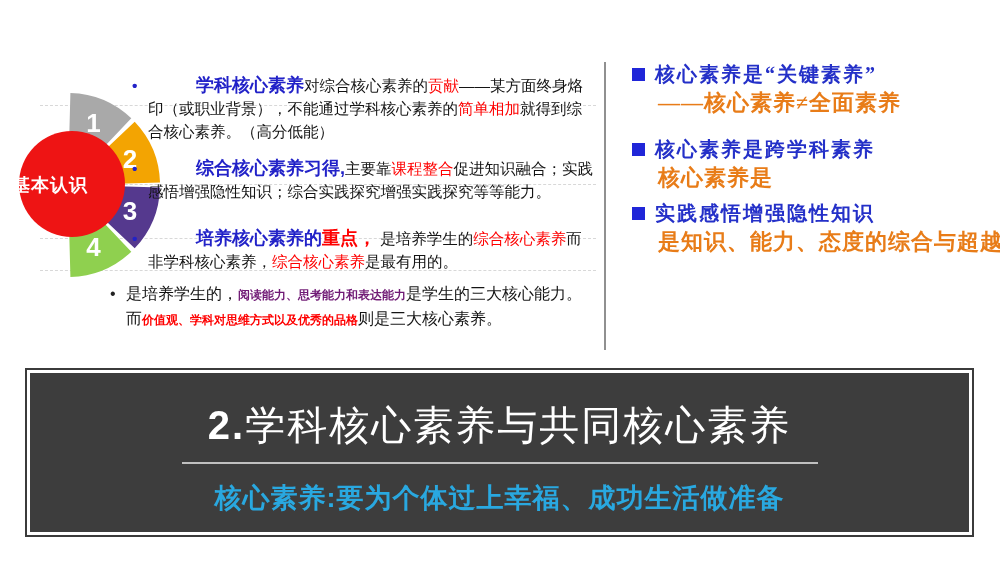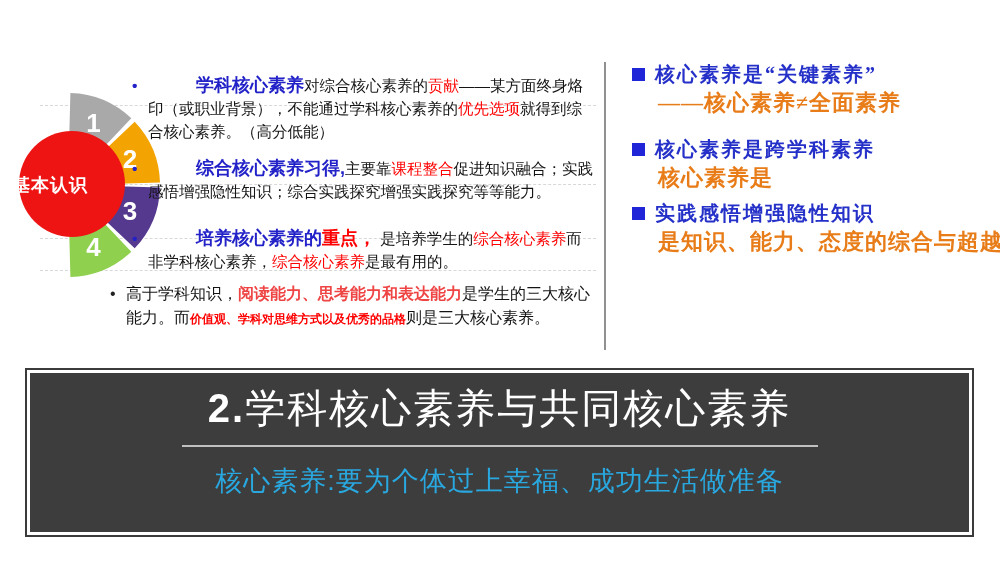--- a/index.html
+++ b/index.html
@@ -18,42 +18,42 @@
   
   .leftcol{position:absolute;left:148px;top:74px;width:446px;z-index:4;
     font-size:15.5px;line-height:23px;color:#141414;}
   .lb{position:relative;}
   .lb1{margin-bottom:14px;} .lb2{margin-bottom:24px;} .lb3{margin-bottom:9px;}
   .mk{position:absolute;left:-16px;top:0;color:#2222c8;font-weight:bold;}
   .mk.black{color:#222;left:-26px;font-weight:normal;}
   .h{color:#2222c8;font-weight:bold;font-size:18px;padding-left:48px;}
   .rh{color:#fe0000;font-weight:bold;font-size:18px;}
   .r{color:#fe0000;}
-  .bb{color:#ef4444;font-weight:bold;font-size:16px;}
+  .bb{color:#701a75;font-weight:bold;font-size:12px;}
   .rb{color:#fe0000;font-weight:bold;font-size:12px;}
   
   .divider{position:absolute;left:604px;top:62px;width:2px;height:288px;background:#909090;z-index:2;}
   
   .rightcol{position:absolute;left:632px;top:60px;width:378px;z-index:4;
     font-family:"Liberation Serif",serif;font-weight:bold;}
   .ri1{margin-bottom:19px;} .ri2{margin-bottom:6px;} .ri3{margin-bottom:8px;}
   .ri-head{display:flex;align-items:center;gap:10px;color:#2430c8;
     font-size:20px;letter-spacing:2px;line-height:28px;}
   .sq{width:13px;height:13px;flex:none;display:inline-block;}
   .ri-sub{color:#e87c18;font-size:22px;letter-spacing:1px;line-height:27px;margin-left:26px;margin-top:1px;}
   .ri-sub.wide{margin-left:0;text-indent:30px;}
   .ri-sub .blue{color:#2430c8;}
   
   .banner{position:absolute;left:25px;top:368px;width:949px;height:169px;
     border:2px solid #3b3b3b;background:#fff;padding:3px;box-sizing:border-box;z-index:5;}
-  .banner-inner{width:100%;height:100%;box-sizing:border-box;text-align:center;padding-top:12px;}
+  .banner-inner{width:100%;height:100%;box-sizing:border-box;text-align:center;padding-top:29px;}
   .b-title{color:#ffffff;font-size:40px;line-height:46px;letter-spacing:2px;white-space:nowrap;}
   .b-num{font-weight:bold;}
   .b-hr{width:636px;height:2px;background:#c0c0c0;margin:14px auto 16px;}
-  .b-sub{font-size:27px;font-weight:normal;letter-spacing:1px;white-space:nowrap;}
+  .b-sub{font-size:27px;font-weight:bold;letter-spacing:1px;white-space:nowrap;}
 </style>
 </head>
 <body>
 
 <div class="slide">
 
   <div class="leader" style="top:105px"></div>
   <div class="leader" style="top:184px"></div>
   <div class="leader" style="top:238px"></div>
   <div class="leader" style="top:270px"></div>
@@ -68,36 +68,36 @@
     <text x="161.9" y="125.6" text-anchor="middle" dominant-baseline="central" font-size="26" font-weight="bold" fill="#ffffff">3</text>
     <text x="125.6" y="161.9" text-anchor="middle" dominant-baseline="central" font-size="26" font-weight="bold" fill="#ffffff">4</text>
     <circle cx="104" cy="99" r="53" fill="#ee1414"></circle>
   </svg>
   <div class="circle-label">基本认识</div>
 
   <div class="leftcol">
 
     <div class="lb lb1">
       <span class="mk">•</span>
-      <span class="h">学科核心素养</span><span>对综合核心素养的</span><span class="r">贡献</span><span>——某方面终身烙印（或职业背景），不能通过学科核心素养的</span><span class="r">优先选项</span><span>就得到综合核心素养。（高分低能）</span>
+      <span class="h">学科核心素养</span><span>对综合核心素养的</span><span class="r">贡献</span><span>——某方面终身烙印（或职业背景），不能通过学科核心素养的</span><span class="r">简单相加</span><span>就得到综合核心素养。（高分低能）</span>
     </div>
 
     <div class="lb lb2">
       <span class="mk">•</span>
       <span class="h">综合核心素养习得,</span><span>主要靠</span><span class="r">课程整合</span><span>促进知识融合；实践感悟增强隐性知识；综合实践探究增强实践探究等等能力。</span>
     </div>
 
     <div class="lb lb3">
       <span class="mk">•</span>
       <span class="h">培养核心素养的</span><span class="rh">重点，</span> <span>是培养学生的</span><span class="r">综合核心素养</span><span>而非学科核心素养，</span><span class="r">综合核心素养</span><span>是最有用的。</span>
     </div>
 
     <div class="lb" style="font-size:16px;line-height:24px;margin-left:-22px;">
       <span class="mk black" style="left:-16px">•</span>
-      <span>高于学科知识，</span><span class="bb">阅读能力、思考能力和表达能力</span><span>是学生的三大核心能力。而</span><span class="rb">价值观、学科对思维方式以及优秀的品格</span><span>则是三大核心素养。</span>
+      <span>是培养学生的，</span><span class="bb">阅读能力、思考能力和表达能力</span><span>是学生的三大核心能力。而</span><span class="rb">价值观、学科对思维方式以及优秀的品格</span><span>则是三大核心素养。</span>
     </div>
   </div>
 
   <div class="divider"></div>
 
   <div class="rightcol">
 
     <div class="ri1">
       <div class="ri-head">
         <span class="sq" style="background: rgb(32, 38, 216);"></span>

